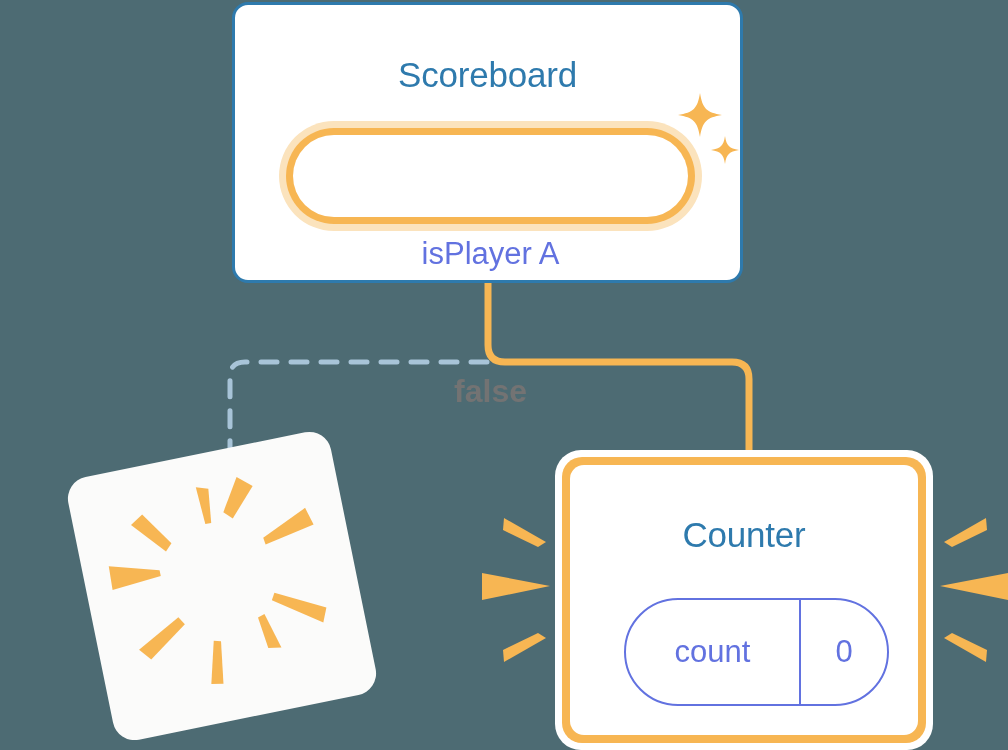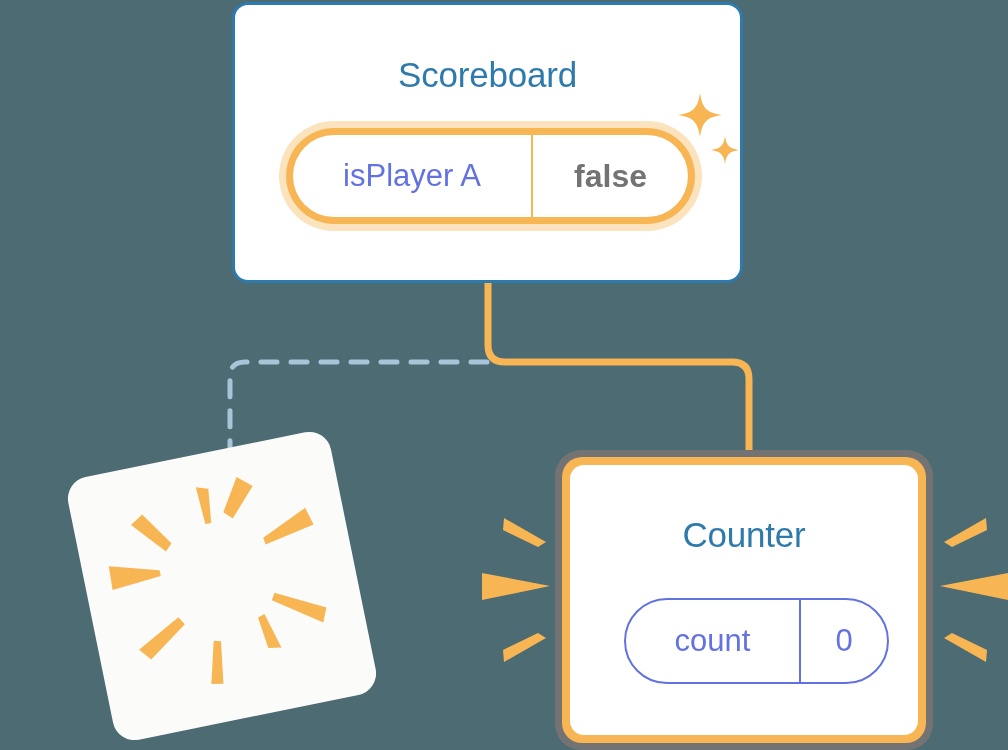--- a/index.html
+++ b/index.html
@@ -76,20 +76,21 @@
   }
   .pill-inner {
     position: relative;
     width: 100%;
     height: 100%;
     box-sizing: border-box;
     background: #ffffff;
     border-radius: 999px;
     display: flex;
     align-items: stretch;
+    flex-direction: column;
   }
   .pill-key {
     flex: 0 0 238px;
     display: flex;
     align-items: center;
     justify-content: center;
     color: #6272e0;
     font-size: 31px;
     font-weight: 400;
   }
@@ -120,21 +121,21 @@
   }
 
   
   .card-counter {
     position: absolute;
     left: 555px;
     top: 450px;
     width: 378px;
     height: 300px;
     box-sizing: border-box;
-    background: #737373;
+    background: #ffffff;
     border-radius: 26px;
     padding: 7px;
     z-index: 5;
   }
   .counter-core {
     width: 100%;
     height: 100%;
     box-sizing: border-box;
     background: #f7b653;
     border-radius: 20px;
@@ -152,21 +153,21 @@
   .counter-title {
     font-size: 35px;
     margin-top: 50px;
     line-height: 40px;
   }
   .pill-plain {
     position: absolute;
     left: 54px;
     top: 133px;
     width: 265px;
-    height: 86px;
+    height: 108px;
     box-sizing: border-box;
     background: #ffffff;
     border: 2px solid #6272e0;
     border-radius: 999px;
     display: flex;
     align-items: stretch;
     overflow: hidden;
   }
   .pill-plain .pill-key2 {
     flex: 0 0 173px;

